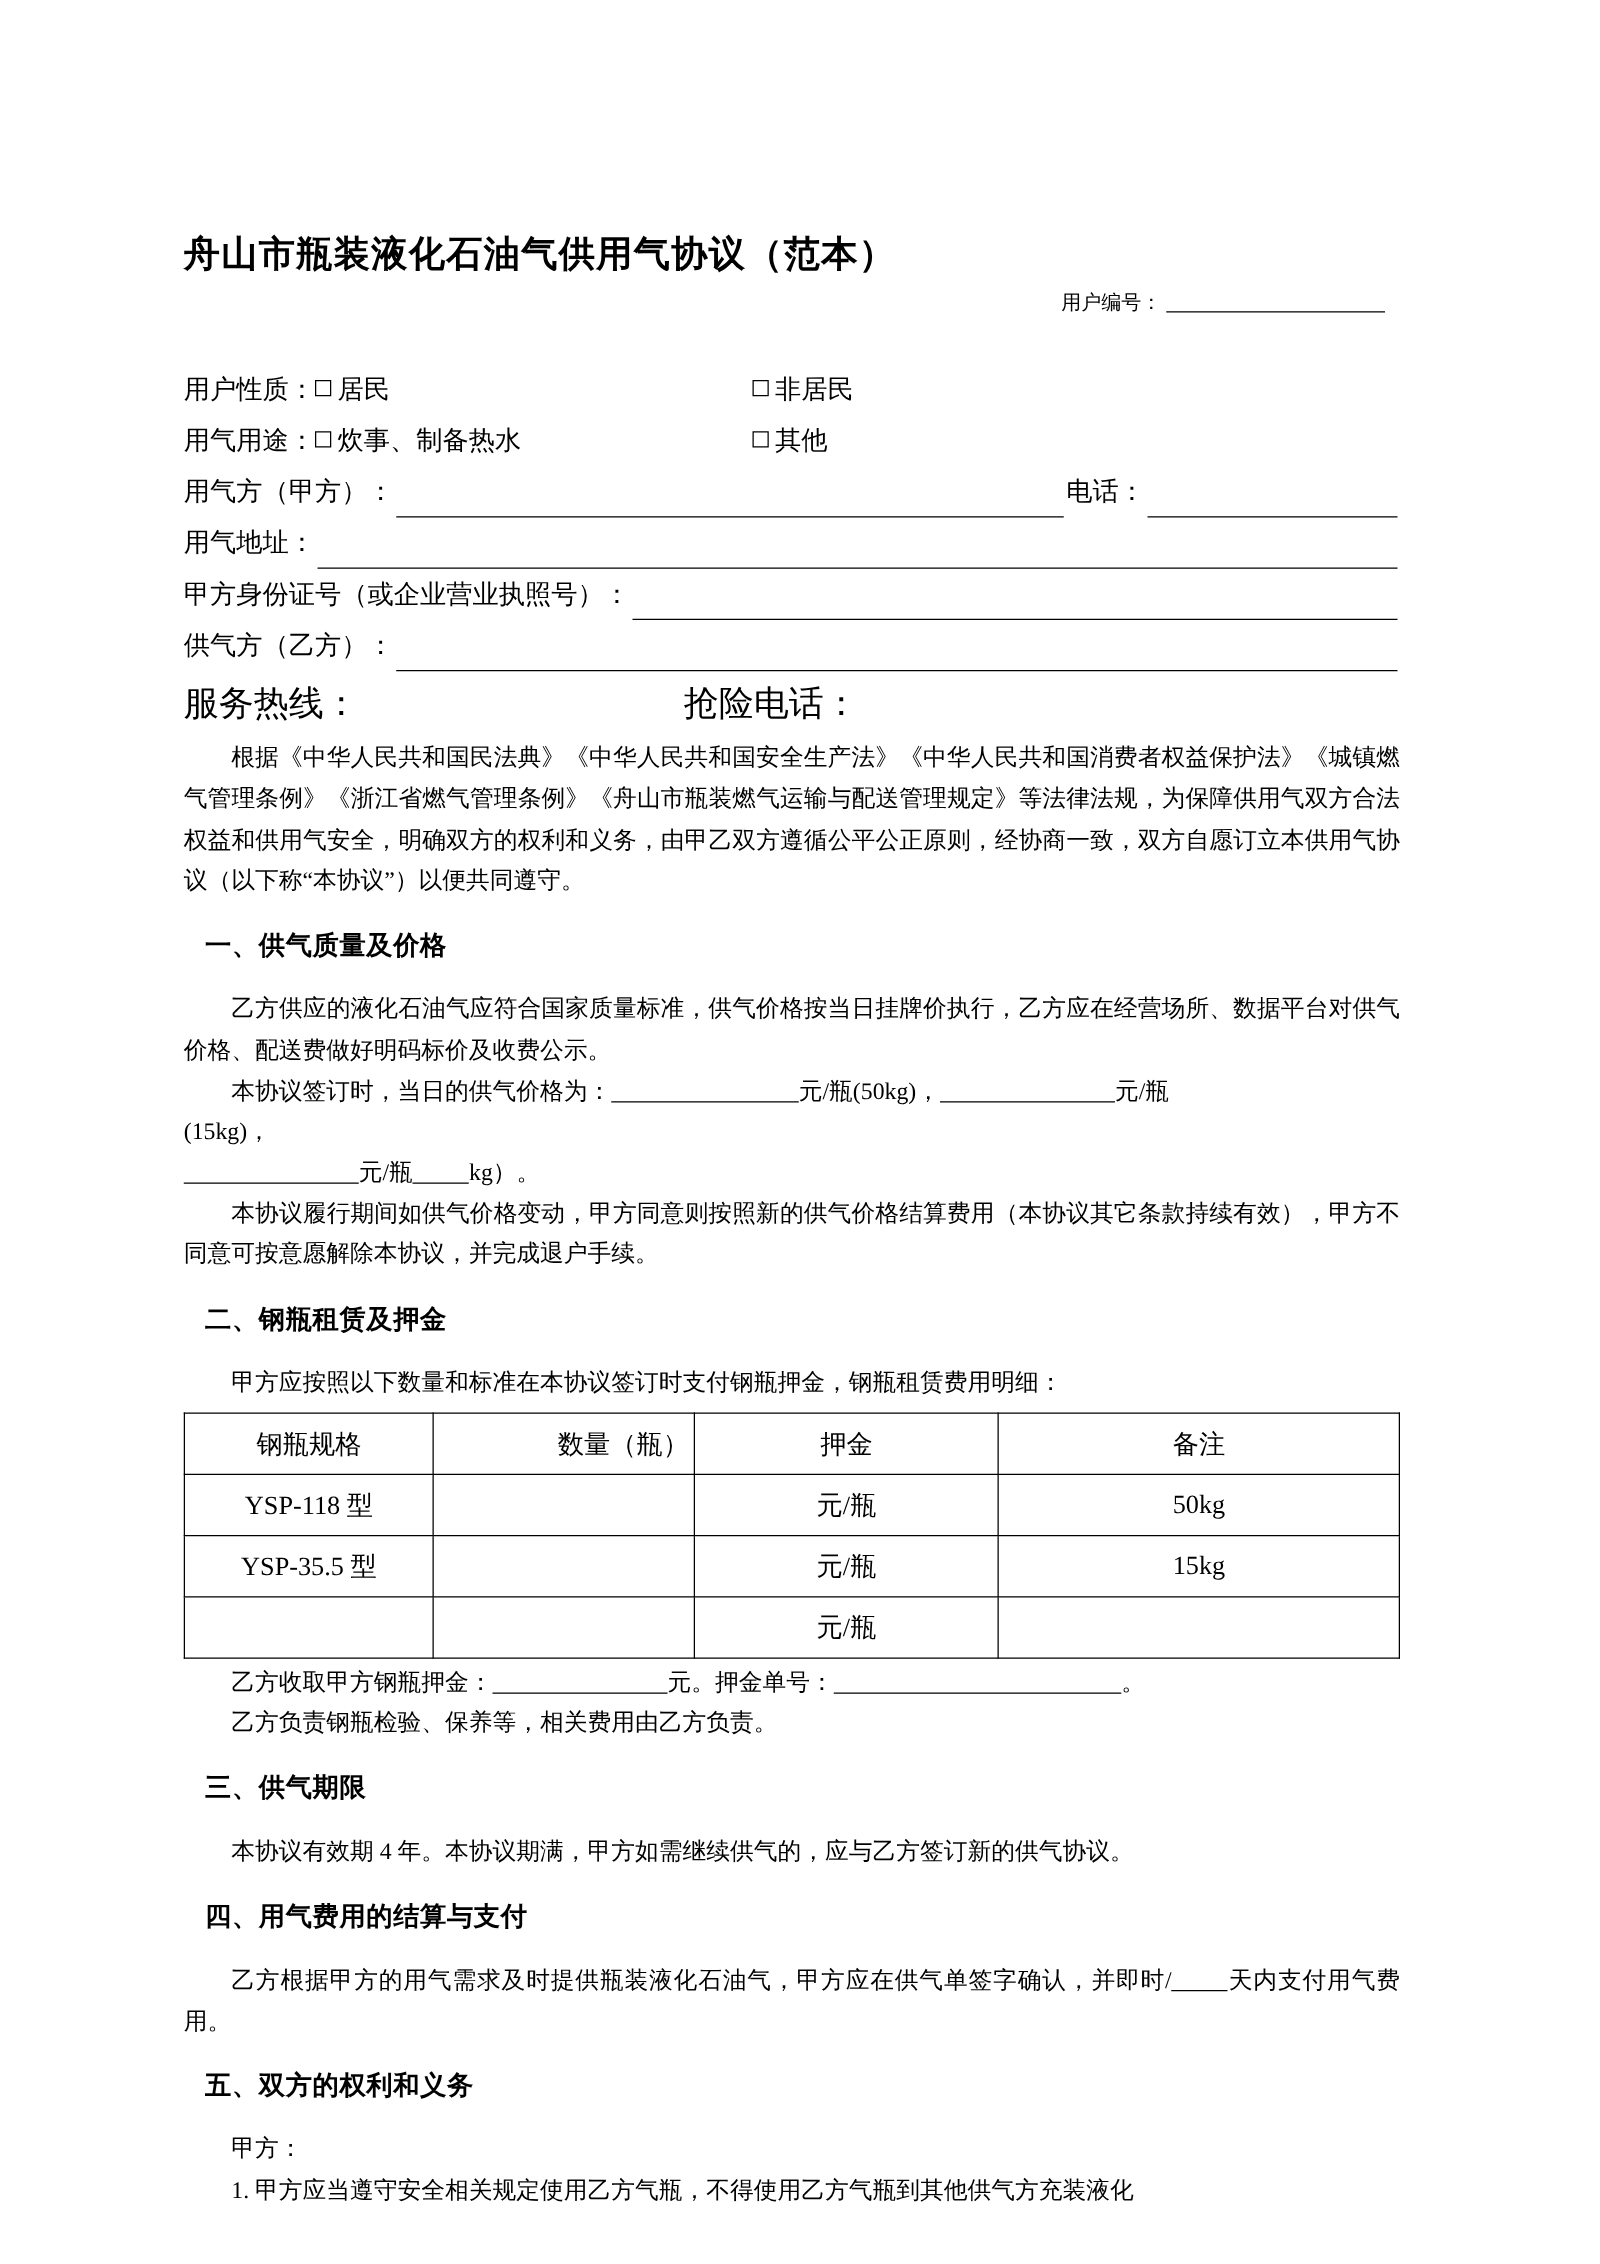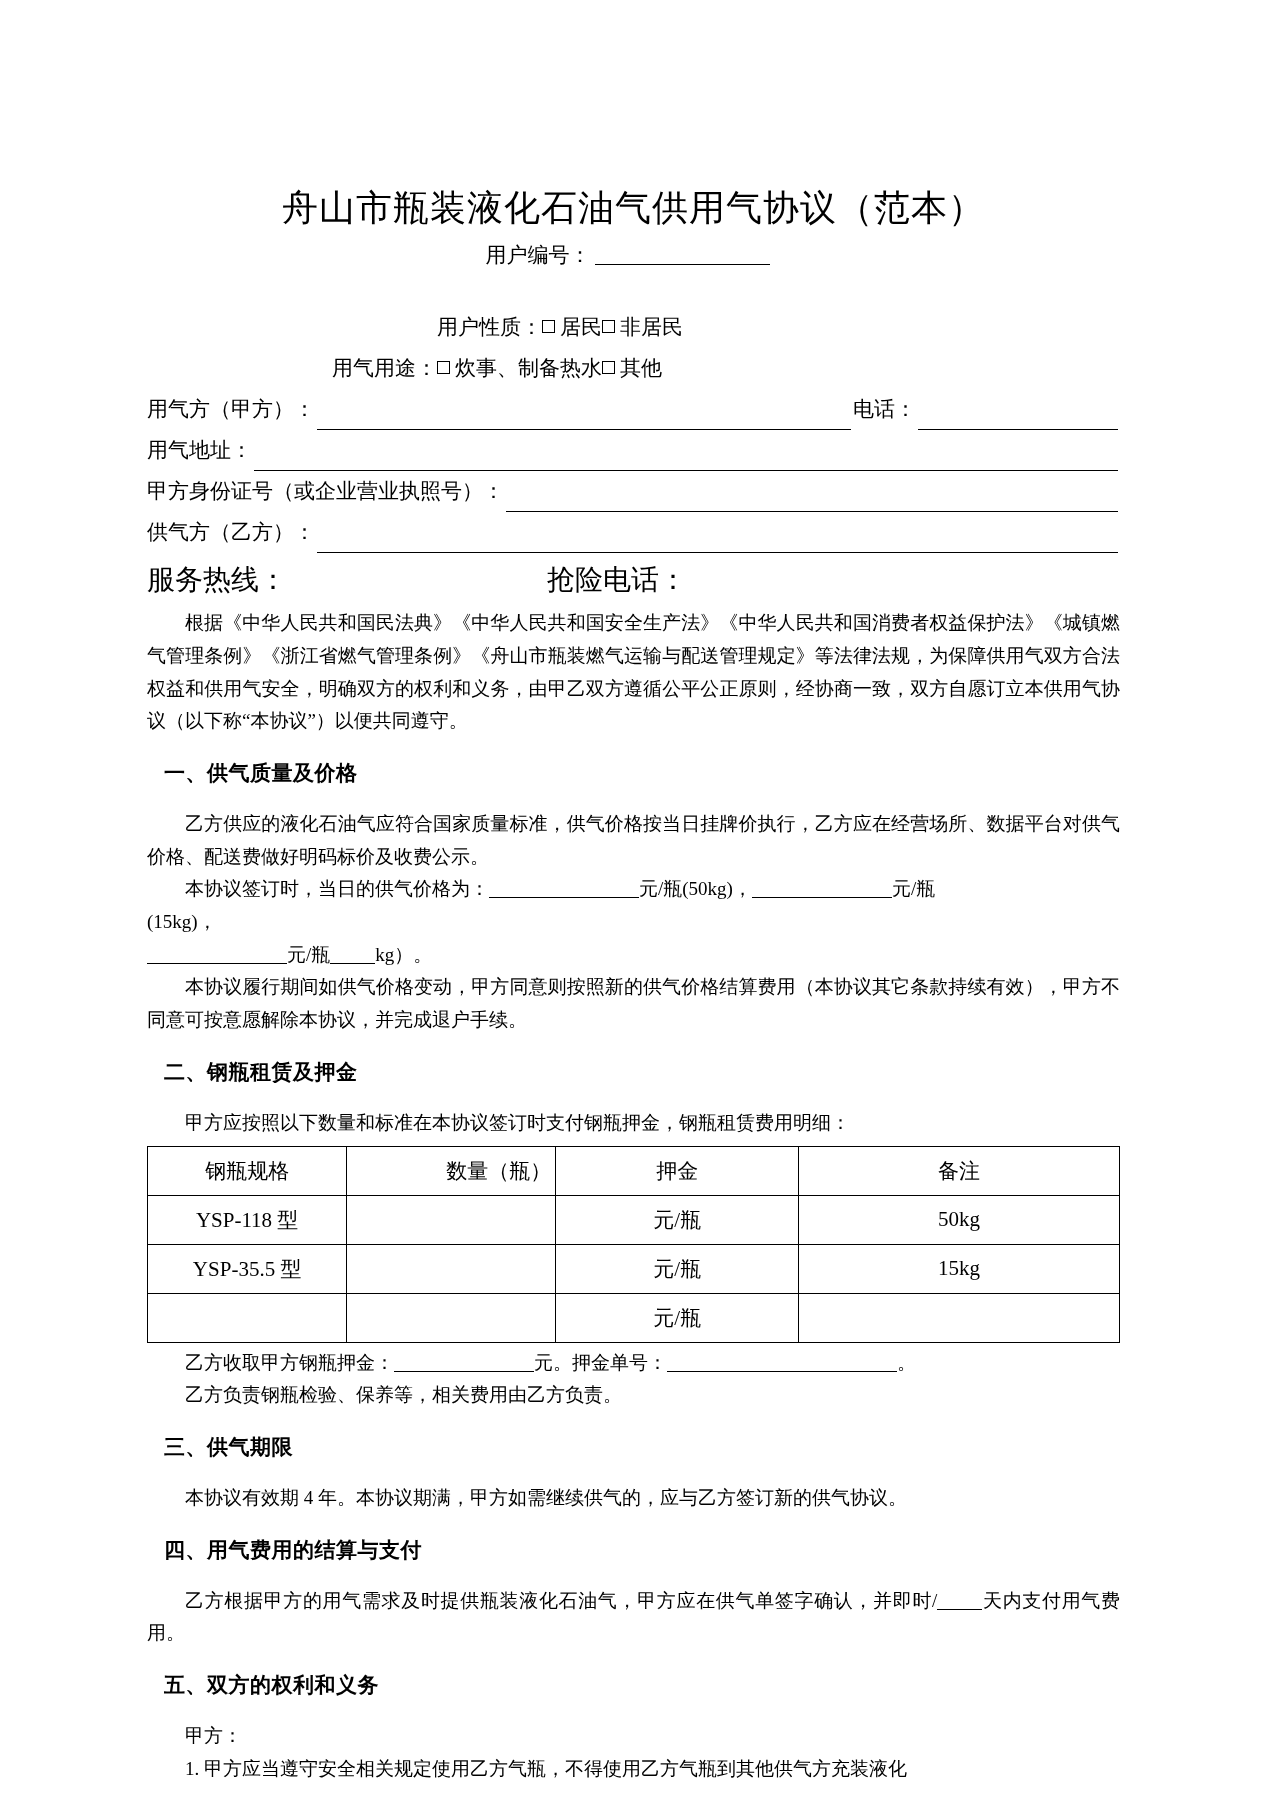--- a/index.html
+++ b/index.html
@@ -18,49 +18,48 @@
   .page {
     position: relative;
     width: 1280px;
     min-height: 1811px;
     box-sizing: border-box;
     padding: 186px 160px 40px 147px;
     background: #ffffff;
   }
   
   .doc-title {
-    text-align: center;
-    font-size: 36px;
-    font-weight: normal;
+    text-align: left;
+    font-size: 29px;
+    font-weight: bold;
     letter-spacing: 1px;
     line-height: 1.25;
     margin: 0 0 10px 0;
     font-family: "Liberation Serif", "DejaVu Serif", serif;
   }
   .user-no-row {
-    text-align: center;
-    font-size: 21px;
+    text-align: right;
+    font-size: 16px;
     margin: 0 0 38px 0;
     padding-right: 12px;
     white-space: nowrap;
   }
   .user-no-row .fill {
     display: inline-block;
     width: 175px;
     border-bottom: 1.6px solid #000;
     vertical-align: -3px;
     margin-left: 4px;
   }
   
   .form-block { font-size: 21px; line-height: 1.95; }
   .form-row {
     display: flex;
     align-items: flex-end;
     white-space: nowrap;
-    text-align: right;
   }
   .form-row .label { flex: 0 0 auto; }
   .col-left { width: 455px; flex: 0 0 455px; }
   .chk {
     display: inline-block;
     width: 13px;
     height: 13px;
     border: 1.5px solid #000;
     margin-right: 5px;
     vertical-align: 1px;

